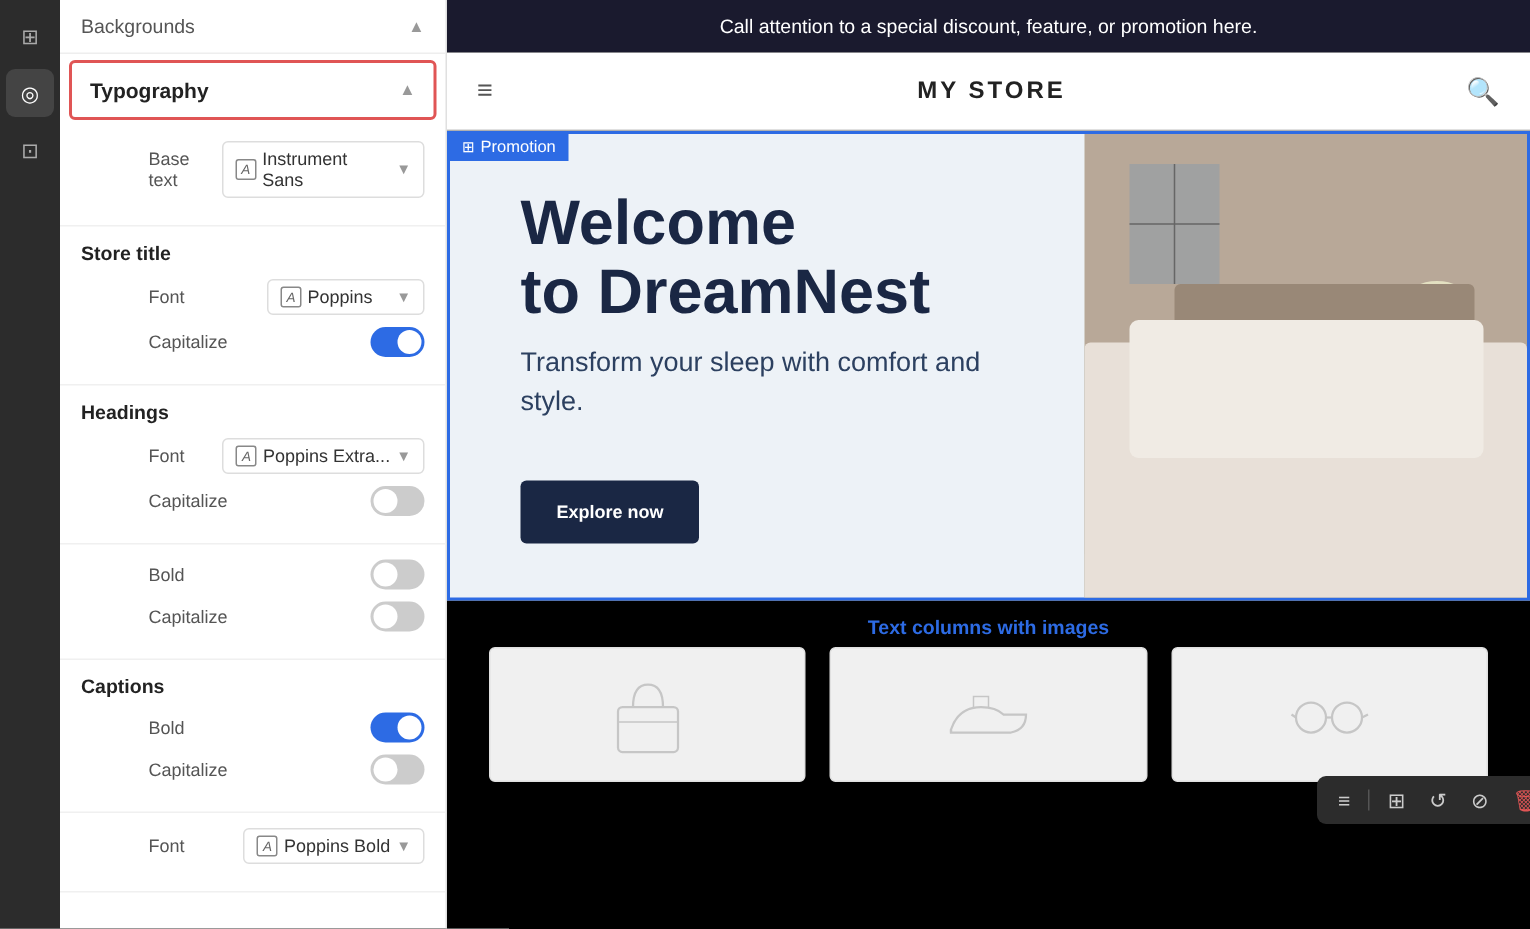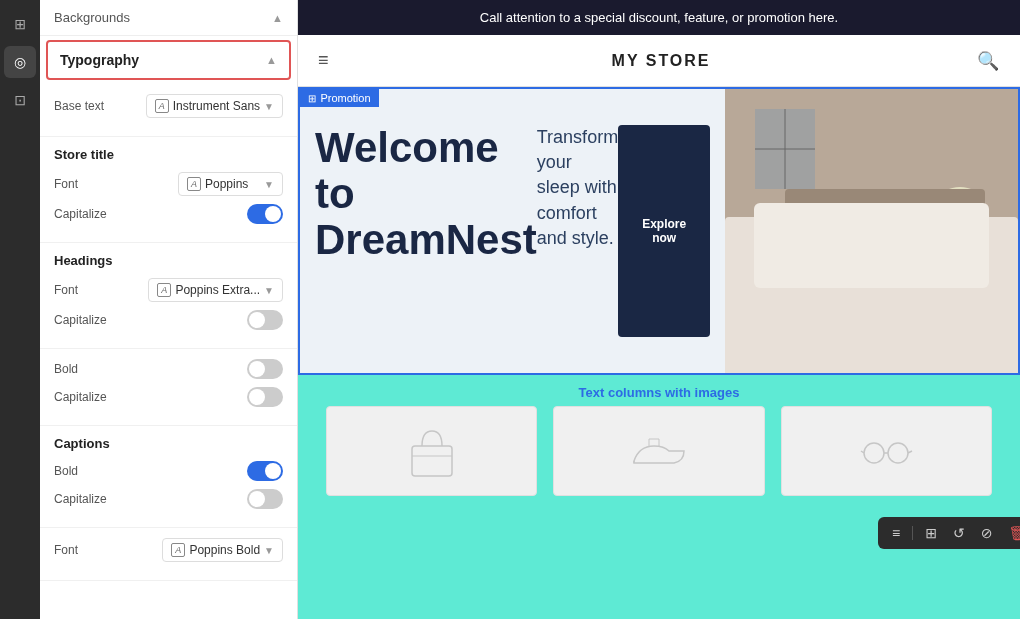--- a/index.html
+++ b/index.html
@@ -85,20 +85,21 @@
       font-size: 13px;
       font-weight: 600;
       color: #222;
       margin-bottom: 10px;
     }
     .form-row {
       display: flex;
       align-items: center;
       justify-content: space-between;
       margin-bottom: 8px;
+      margin-left: 45px;
     }
     .form-label {
       font-size: 12px;
       color: #555;
     }
     .font-select {
       display: flex;
       align-items: center;
       border: 1px solid #ddd;
       border-radius: 4px;
@@ -151,21 +152,21 @@
     }
     .toggle.on::after { left: 18px; }
     .toggle.off::after { left: 2px; }
 
     
     .main {
       flex: 1;
       display: flex;
       flex-direction: column;
       overflow: hidden;
-      background: #5eead4;
+      background: #000000;
     }
 
     
     .announcement-bar {
       background: #1a1a2e;
       color: #fff;
       text-align: center;
       padding: 10px;
       font-size: 13px;
     }
@@ -203,23 +204,23 @@
     .hero-section {
       background: #edf2f7;
       display: flex;
       align-items: stretch;
       position: relative;
       border: 2px solid #2d6be4;
       margin: 0;
     }
     .hero-text {
       flex: 1;
-      padding: 36px 15px;
-      display: flex;
-      flex-direction: row;
+      padding: 36px 47px;
+      display: flex;
+      flex-direction: column;
       justify-content: center;
     }
     .hero-title {
       font-size: 42px;
       font-weight: 800;
       color: #1a2744;
       line-height: 1.1;
       margin-bottom: 12px;
     }
     .hero-subtitle {

